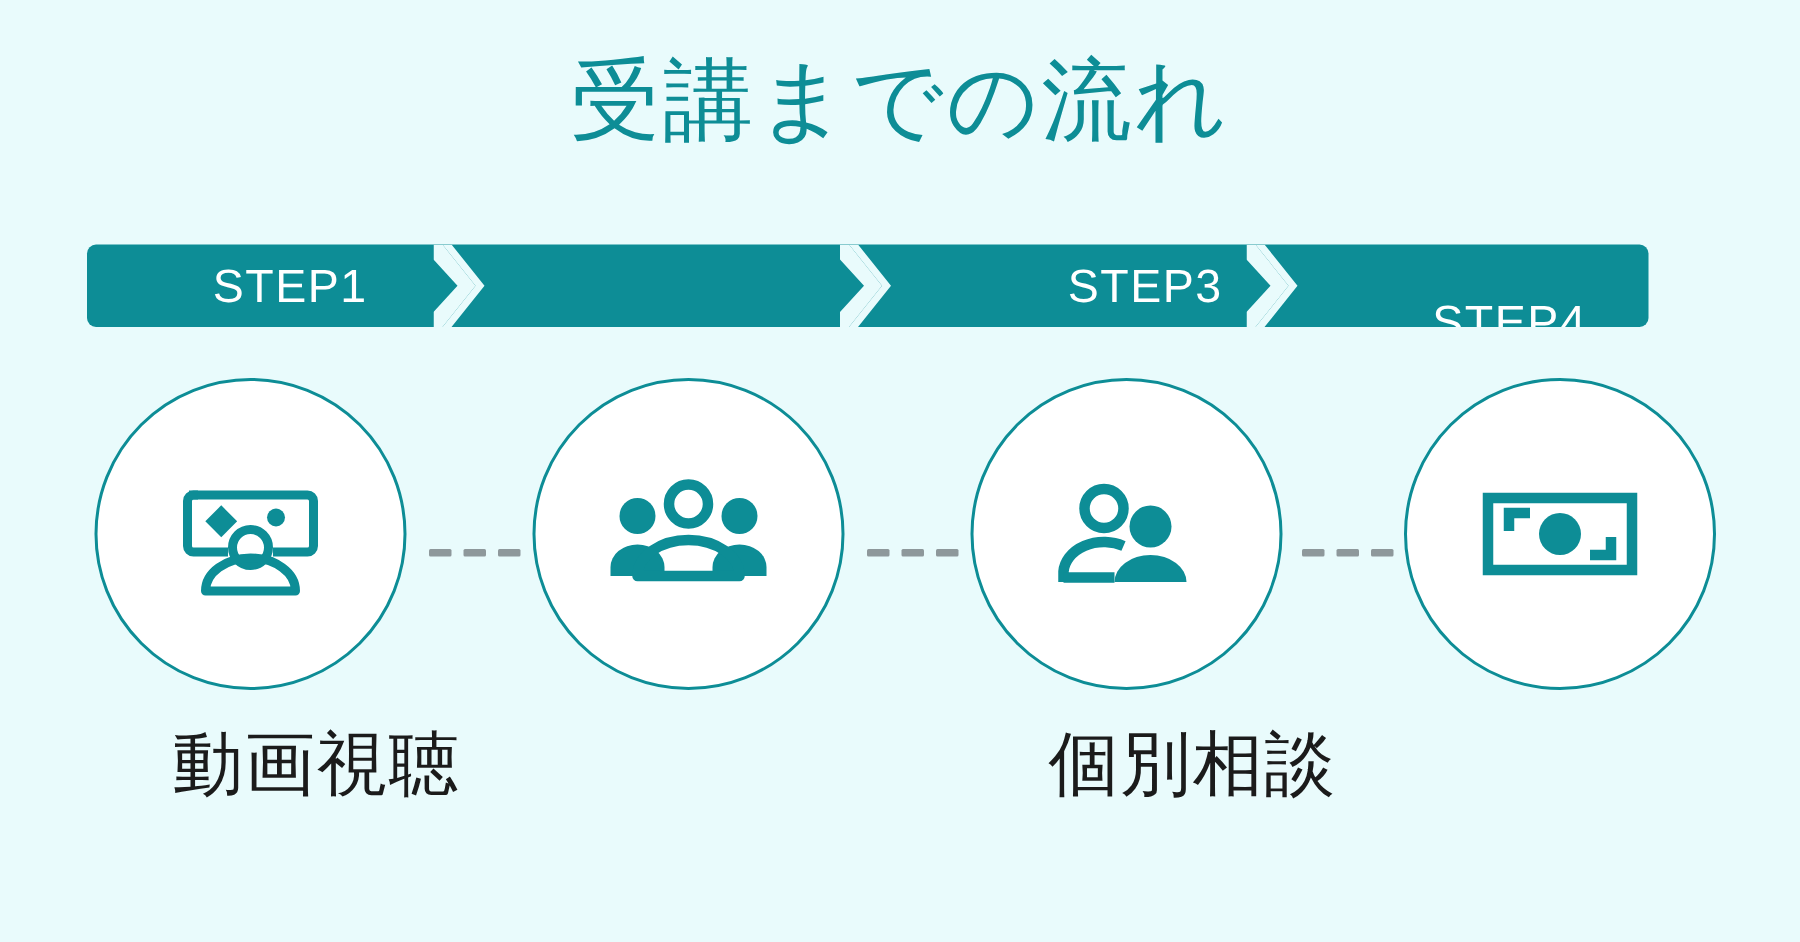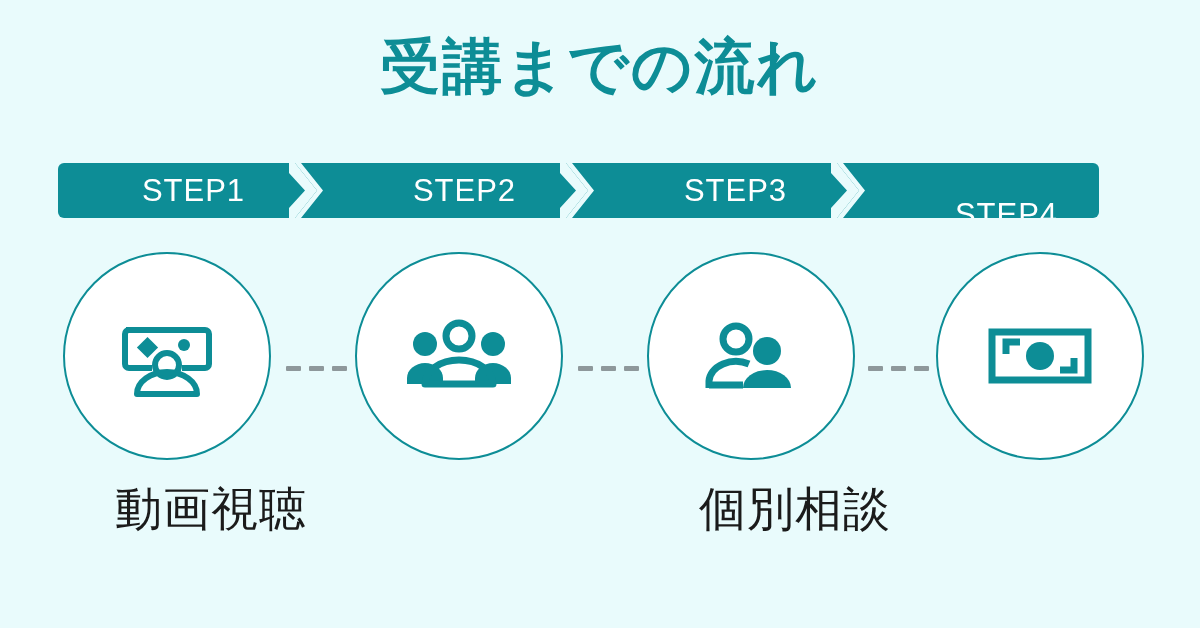--- a/index.html
+++ b/index.html
@@ -21,21 +21,21 @@
   }
 
   
   .title {
     position: absolute;
     top: 34px;
     left: 0;
     width: 1200px;
     text-align: center;
     font-size: 60px;
-    font-weight: bold;
+    font-weight: normal;
     letter-spacing: 2px;
     color: #0d8d96;
     line-height: 1.1;
     white-space: nowrap;
   }
 
   
   .step-bar {
     position: absolute;
     left: 58px;
@@ -54,21 +54,21 @@
     align-items: center;
     justify-content: center;
     color: #ffffff;
     font-size: 31px;
     font-weight: normal;
     letter-spacing: 1px;
     white-space: nowrap;
   }
   .step-cell.s0 { left: 0px;   width: 271px; }
   .step-cell.s1 { left: 271px; width: 271px; }
-  .step-cell.s2 { left: 542px; width: 271px; }
+  .step-cell.s2 { left: 570px; width: 271px; }
   .step-cell.s3 { left: 813px; width: 271px; margin-top: 24px; }
 
   .chev {
     position: absolute;
     top: 0;
     width: 40px;
     height: 55px;
   }
   .chev.c0 { left: 231px; }
   .chev.c1 { left: 502px; }
@@ -152,23 +152,20 @@
 <body>
 
 <div class="page">
 
   <div class="title">受講までの流れ</div>
 
   <div class="step-bar">
     <div class="step-cell s0">
       <span>STEP1</span>
     </div>
-    <div class="step-cell s1">
-      <span>STEP2</span>
-    </div>
     <div class="step-cell s2">
       <span>STEP3</span>
     </div>
     <div class="step-cell s3">
       <span>STEP4</span>
     </div>
 
     <div class="chev c0">
       <svg width="40" height="55" viewBox="0 0 40 55">
         <polygon fill="#e9fbfc" points="0,0 6,0 28,27.5 6,55 0,55 0,45 16,27.5 0,10"></polygon>

